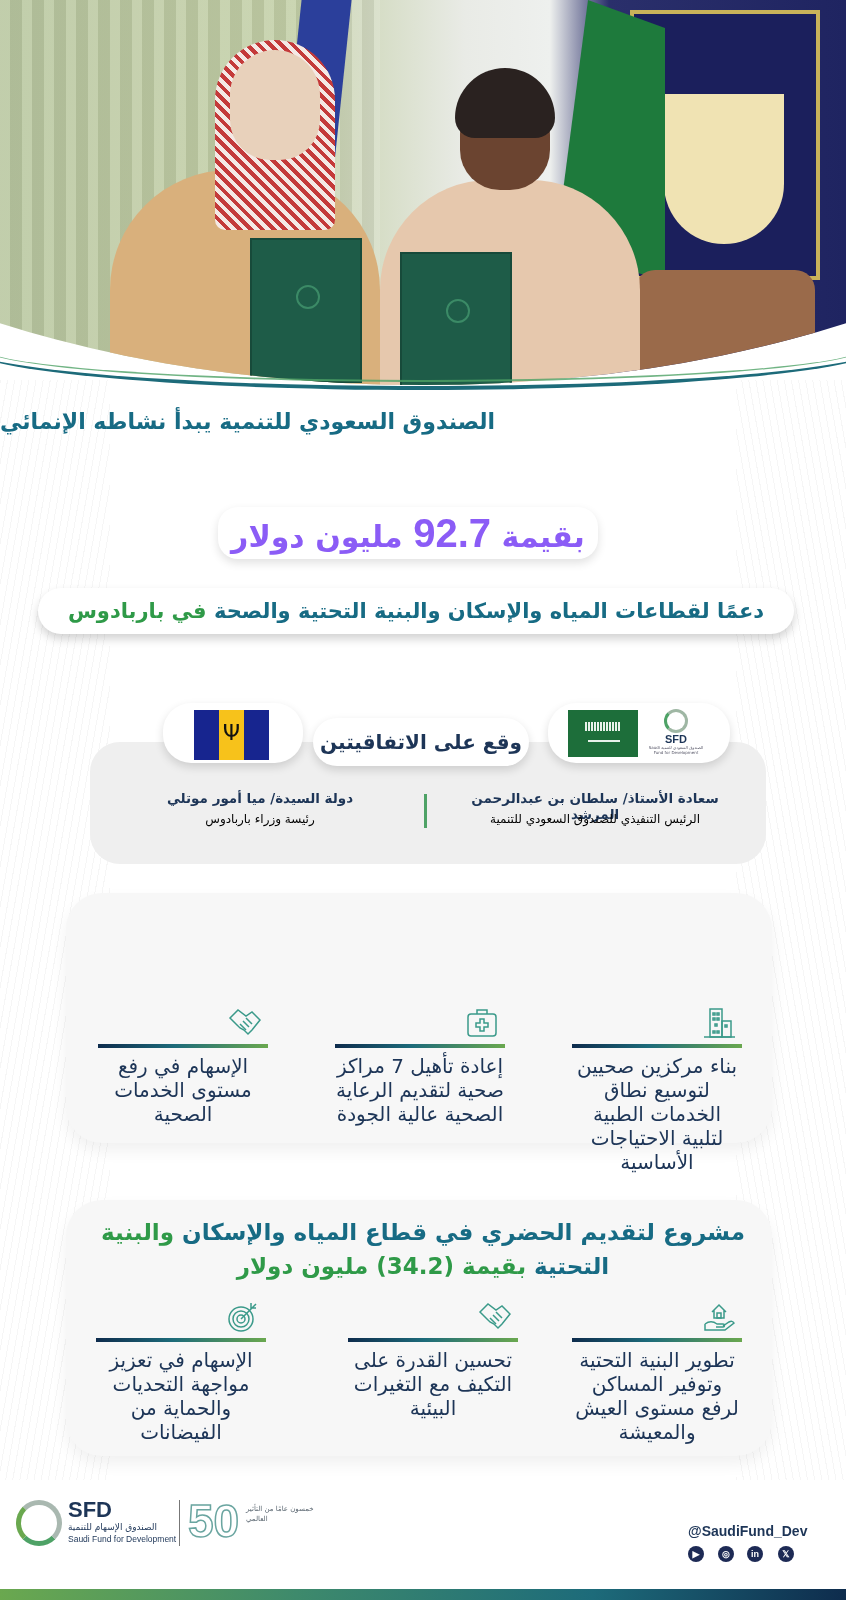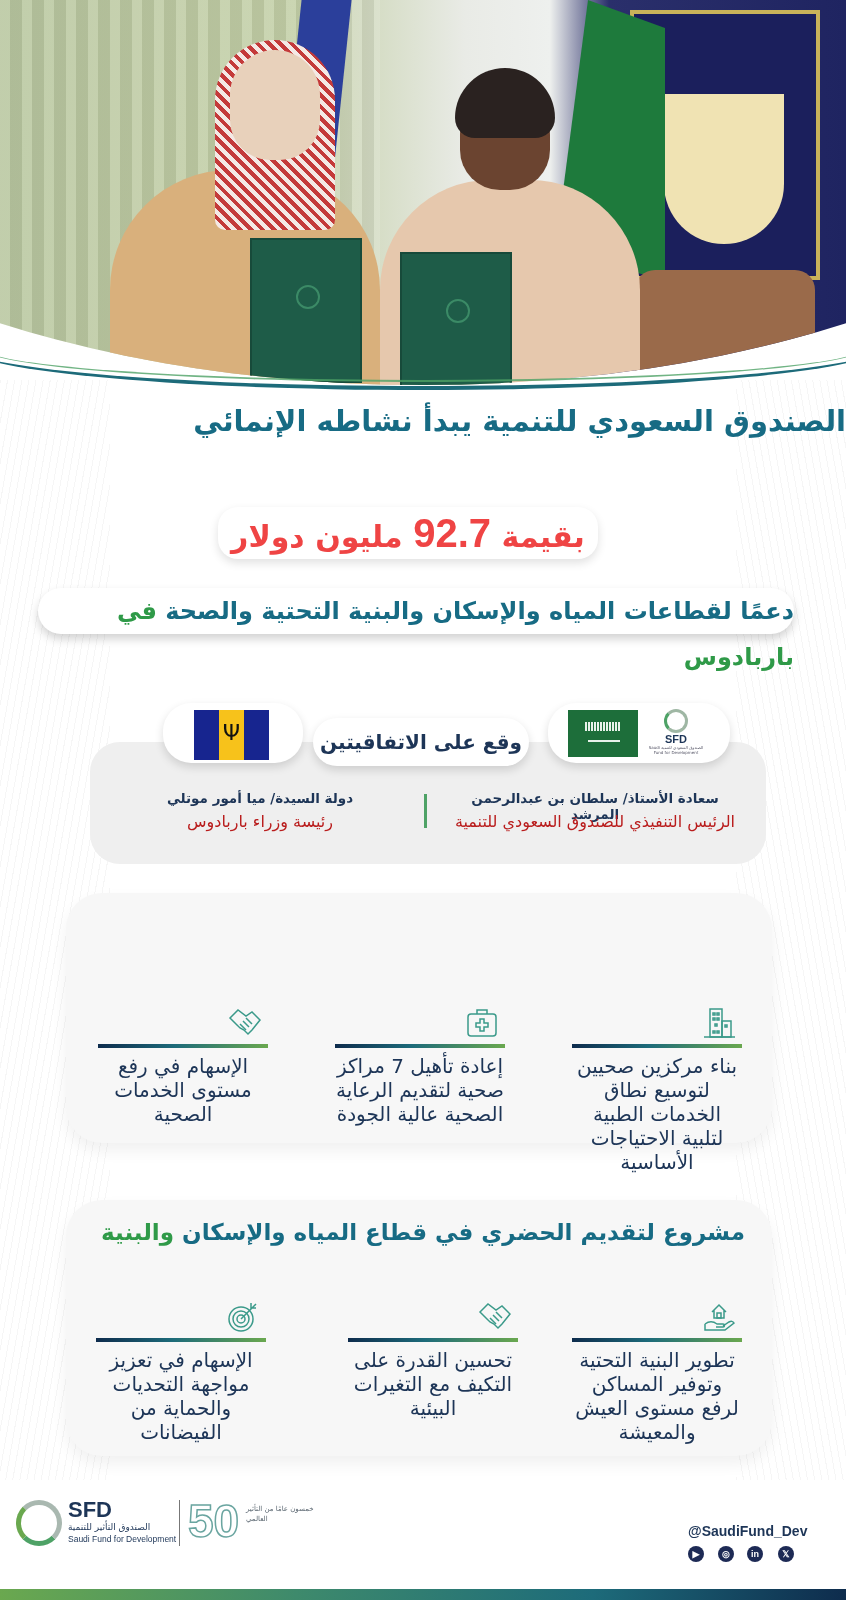--- a/index.html
+++ b/index.html
@@ -51,37 +51,37 @@
     position: absolute; left: -40px; top: 300px; width: 926px; height: 90px;
     border-bottom: 4px solid #1d6b7a; border-radius: 0 0 50% 50%;
   }
   .photo-arc-2 {
     position: absolute; left: -20px; top: 312px; width: 886px; height: 70px;
     border-bottom: 2px solid #4ea266; border-radius: 0 0 50% 50%; opacity: 0.8;
   }
 
   
   .headline {
-    position: absolute; left: 0; top: 398px; width: 846px; text-align: right;
+    position: absolute; left: 0; top: 398px; width: 846px; text-align: left;
     font-family: "DejaVu Sans", sans-serif; font-weight: bold;
-    color: #176b84; font-size: 29px; line-height: 47px;
+    color: #176b84; font-size: 22px; line-height: 47px;
   }
   .amount-pill {
     position: absolute; left: 218px; top: 507px; width: 380px; height: 52px;
     background: #fff; border-radius: 20px;
     box-shadow: 0 4px 10px rgba(0,0,0,0.12);
-    text-align: center; font-weight: bold; color: #ef4444; font-size: 30px; line-height: 52px;
+    text-align: center; font-weight: bold; color: #8b5cf6; font-size: 30px; line-height: 52px;
   }
   .amount-pill .num { font-family: "Liberation Sans", sans-serif; font-size: 40px; }
 
   .support-banner {
     position: absolute; left: 38px; top: 588px; width: 756px; height: 46px;
     background: #fff; border-radius: 24px;
     box-shadow: 0 5px 10px rgba(0,0,0,0.18);
-    font-weight: bold; font-size: 24px; line-height: 46px;
+    text-align: center; font-weight: bold; font-size: 21px; line-height: 46px;
   }
   .support-banner .p1 { color: #176b84; }
   .support-banner .p2 { color: #2f9a48; }
 
   
   .sign-card {
     position: absolute; left: 90px; top: 742px; width: 676px; height: 122px;
     background: #efefef; border-radius: 30px;
   }
   .sign-pill {
@@ -102,21 +102,21 @@
   .sfd-mini .globe { width: 24px; height: 24px; margin: 0 auto; border-radius: 50%; border: 3px solid #9fb7a4; border-left-color: #4ea266; }
   .sfd-mini .sfd-text { font-family: "Liberation Sans", sans-serif; font-weight: bold; font-size: 11px; color: #1d3557; line-height: 12px; direction: ltr; }
   .sfd-mini .sfd-sub { font-size: 4px; color: #556; line-height: 5px; }
   .bb-flag { position: absolute; left: 194px; top: 710px; width: 75px; height: 50px; display: flex; direction: ltr; }
   .bb-flag .b1, .bb-flag .b3 { flex: 1; background: #17258f; }
   .bb-flag .b2 { flex: 1; background: #f7c21b; position: relative; }
   .bb-flag .trident { position: absolute; left: 0; right: 0; top: 10px; text-align: center; font-size: 22px; line-height: 26px; color: #111; font-family: "DejaVu Sans", sans-serif; }
 
   .sign-divider { position: absolute; left: 424px; top: 794px; width: 3px; height: 34px; background: #4ea266; }
   .sign-name { position: absolute; font-weight: bold; font-size: 13.5px; color: #1d3557; text-align: center; }
-  .sign-role { position: absolute; font-size: 16px; color: #b91c1c; text-align: center; }
+  .sign-role { position: absolute; font-size: 12px; color: #000000; text-align: center; }
   .sa-name { left: 450px; top: 790px; width: 290px; }
   .sa-role { left: 450px; top: 812px; width: 290px; }
   .bb-name { left: 160px; top: 790px; width: 200px; }
   .bb-role { left: 160px; top: 812px; width: 200px; }
 
   
   .project-card {
     position: absolute; left: 66px; width: 706px; background: #f7f7f7; border-radius: 36px;
     box-shadow: 0 8px 16px rgba(0,0,0,0.06);
   }
@@ -278,20 +278,24 @@
   <div class="bar"></div>
   <div class="text">الإسهام في رفع مستوى الخدمات الصحية</div>
 </div>
 
 <div class="project-card card-2"></div>
 <div class="project-title pt-2">
   <div>
     <span class="c1">مشروع لتقديم الحضري في قطاع المياه والإسكان</span>
     <span class="c2">والبنية</span>
   </div>
+  <div>
+    <span class="c1">التحتية</span>
+    <span class="c2">بقيمة (34.2) مليون دولار</span>
+  </div>
 </div>
 
 <div class="feature f2-1">
   <svg class="icon" viewBox="0 0 34 34" fill="none" stroke="#3b9a8a" stroke-width="1.5">
     <path d="M10 12l7-7 7 7M12 10v8h10v-8"></path>
       <rect x="15" y="13" width="4" height="5"></rect>
     <path d="M3 24c4-3 8-3 12 0h6c2 0 2 3 0 3h-7M3 24v6h20l9-7c-1-2-3-2-5-1l-6 4"></path>
   </svg>
   <div class="bar"></div>
   <div class="text">تطوير البنية التحتية وتوفير المساكن لرفع مستوى العيش والمعيشة</div>
@@ -311,21 +315,21 @@
       <circle cx="15" cy="19" r="4"></circle>
     <path d="M15 19L30 4M25 3v5h5"></path>
   </svg>
   <div class="bar"></div>
   <div class="text">الإسهام في تعزيز مواجهة التحديات والحماية من الفيضانات</div>
 </div>
 
 <div class="footer-logo">
   <div class="footer-globe"></div>
   <div class="footer-sfd">SFD</div>
-  <div class="footer-ar">الصندوق التأثير للتنمية</div>
+  <div class="footer-ar">الصندوق الإسهام للتنمية</div>
   <div class="footer-en">Saudi Fund for Development</div>
   <div class="footer-sep"></div>
   <div class="fifty">50</div>
   <div class="fifty-ar">خمسون عامًا من التأثير العالمي</div>
 </div>
 
 <div class="handle">@SaudiFund_Dev</div>
 <div class="socials">
   <div class="social s-yt">▶</div>
   <div class="social s-ig">◎</div>

